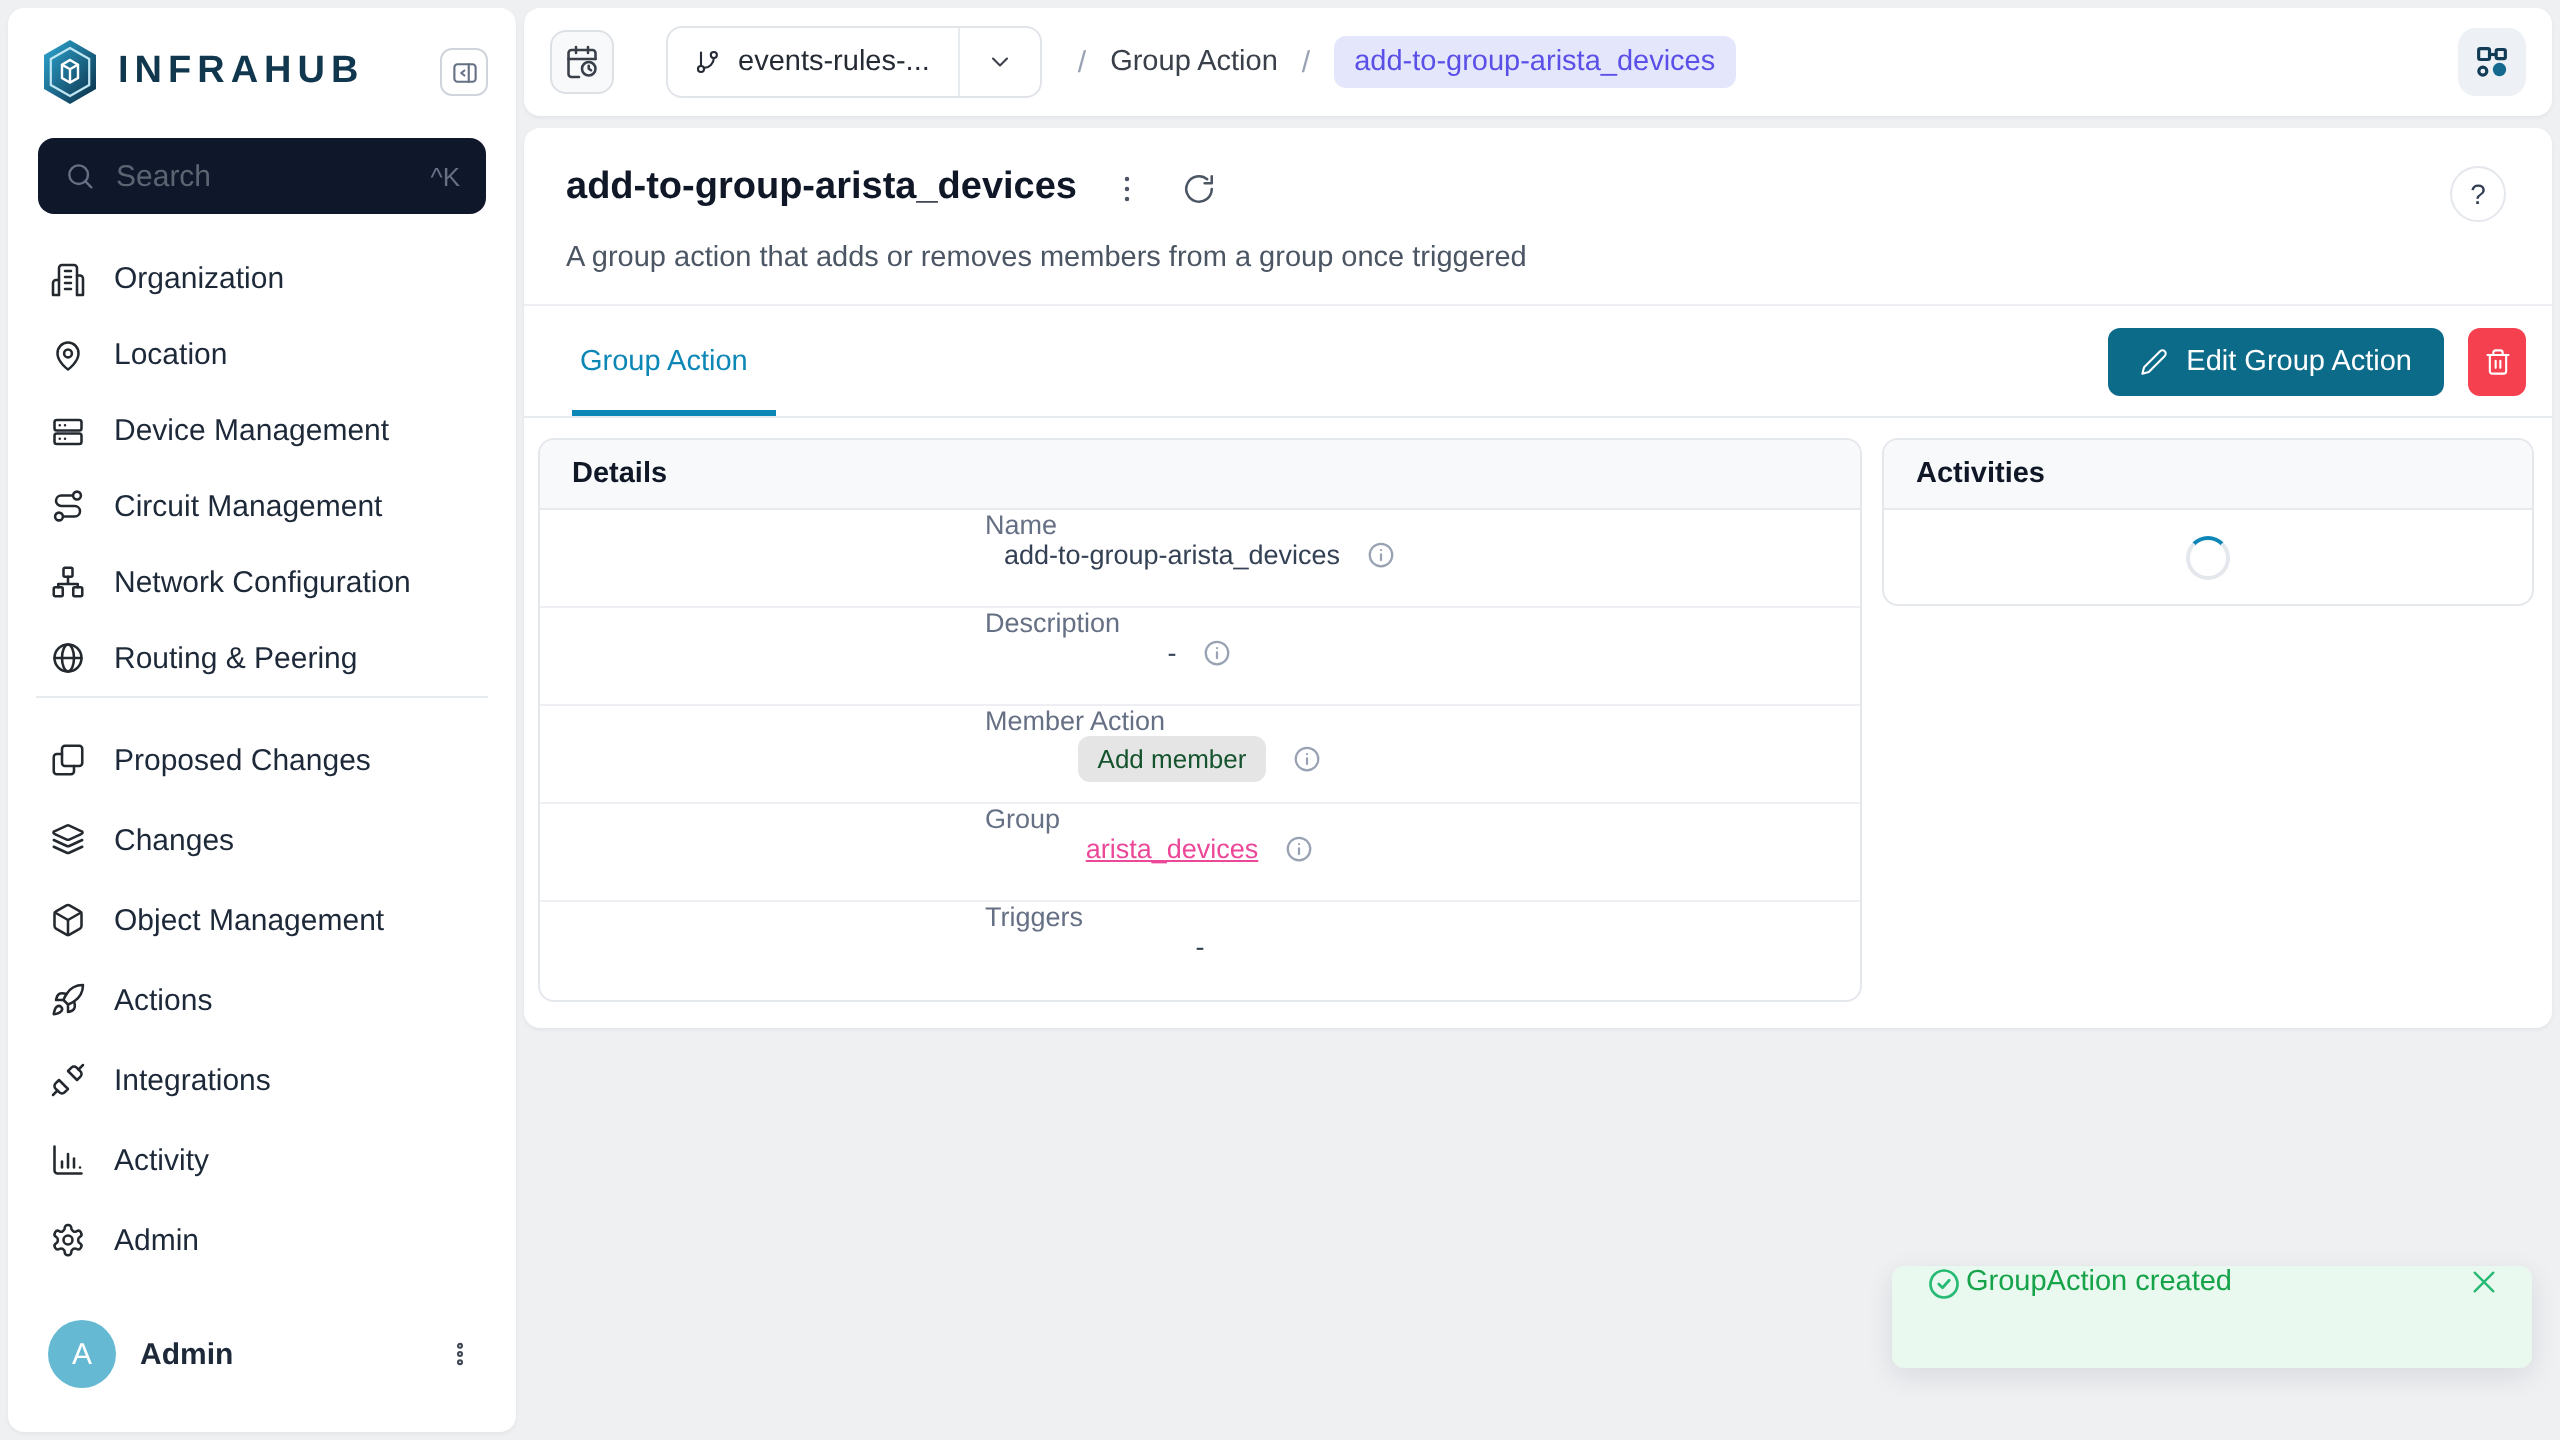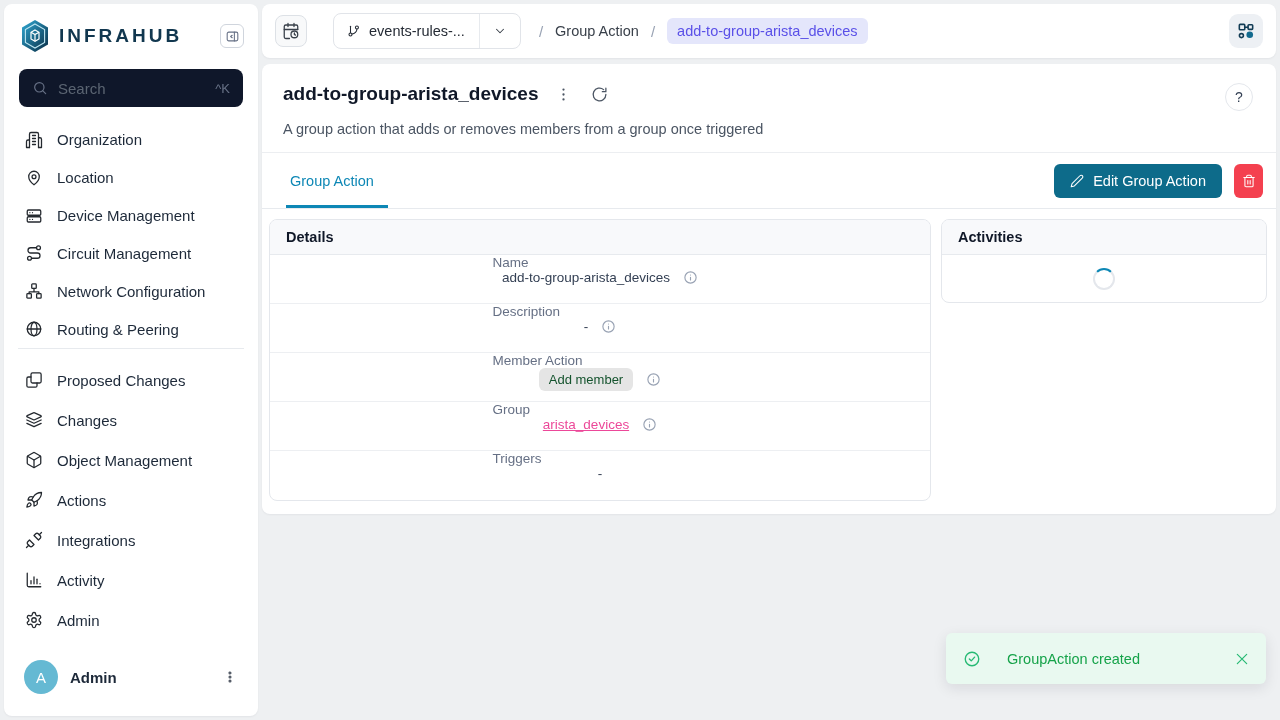--- a/index.html
+++ b/index.html
@@ -74,21 +74,21 @@
   .d-value { display:flex; align-items:center; gap:13px; font-size:13.5px; color:#344054; }
   .d-link { text-decoration:underline; cursor:pointer; color:#ec4899; }
   .badge-green { background:#e5e5e5; color:#14532d; border-radius:6px; padding:4px 10px; font-size:13px; }
   .info-ic { color:#98a2b3; cursor:pointer; }
   .activities-panel { width:326px; }
   .act-body { height:47px; display:flex; align-items:center; justify-content:center; }
   .spinner { width:22px; height:22px; border-radius:50%; border:2.5px solid #e4e7ec; border-top-color:#0d87b5; animation:spin 1s linear infinite; }
   @keyframes spin { to { transform:rotate(360deg); } }
 
   
-  .toast { position:absolute; left:946px; top:633px; width:320px; height:51px; background:#e9f9f0; border-radius:6px; box-shadow:0 4px 14px rgba(16,24,40,.10); display:flex; align-items:center; gap:26px; padding:0 16px 0 17px; }
+  .toast { position:absolute; left:946px; top:633px; width:320px; height:51px; background:#e9f9f0; border-radius:6px; box-shadow:0 4px 14px rgba(16,24,40,.10); display:flex; gap:2px; padding:0 16px 0 17px; }
   .toast-msg { flex:1; font-size:14.5px; color:#16a34a; }
   .toast-check { color:#27ba74; }
   .toast-close { background:none; border:none; color:#27ba74; cursor:pointer; display:flex; }
 </style>
 </head>
 <body>
 
 <aside class="sidebar card">
   <div class="logo-row">
     <svg class="logo-mark" viewBox="0 0 30 34">

